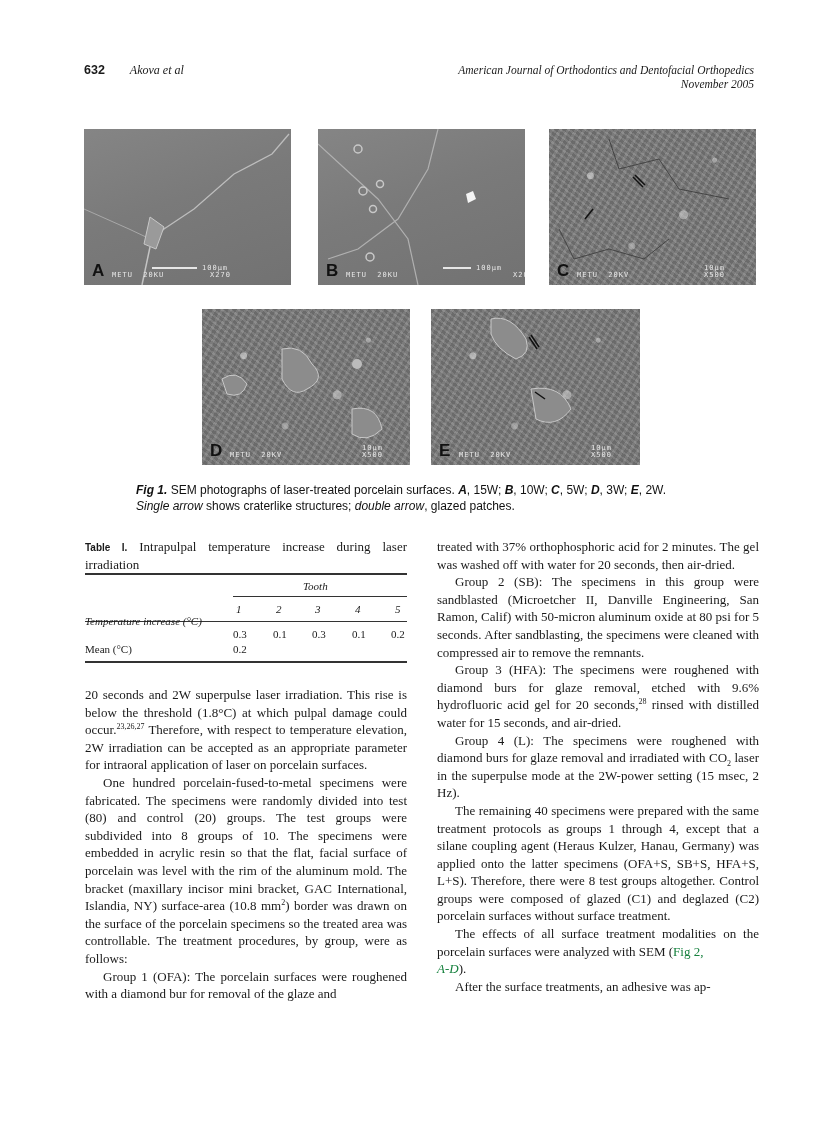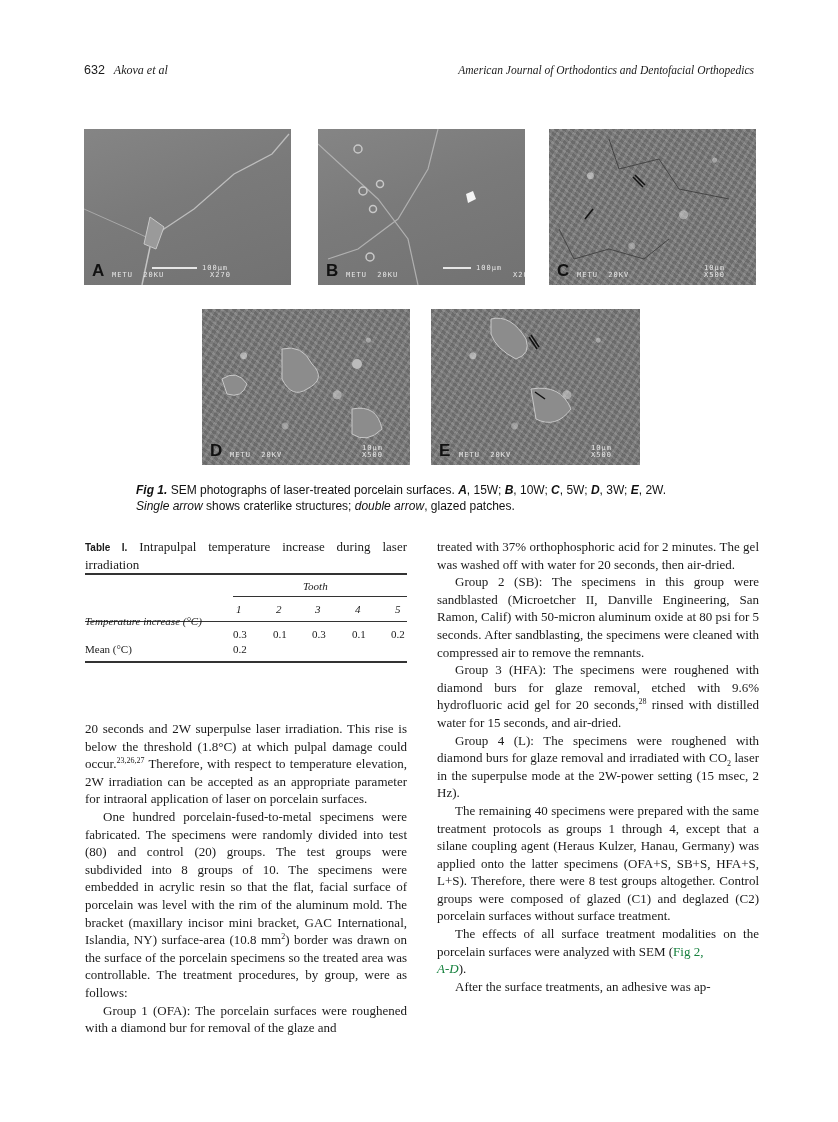--- a/index.html
+++ b/index.html
@@ -1,19 +1,19 @@
 <!DOCTYPE html>
 <html><head>
 <meta charset="utf-8">
 <style>
   html, body { margin:0; padding:0; background:#ffffff; }
   body { width:838px; height:1122px; position:relative; overflow:hidden; color:#1a1a1a; font-family:"Liberation Serif", serif; }
   .abs { position:absolute; }
   .hdr-left { left:84px; top:63px; font-size:12px; }
-  .hdr-left .pg { font-family:"Liberation Sans", sans-serif; font-weight:normal; font-size:12.5px; margin-right:6px; }
+  .hdr-left .pg { font-family:"Liberation Sans", sans-serif; font-weight:bold; font-size:12.5px; margin-right:22px; }
   .hdr-left .au { font-style:italic; font-size:12px; }
   .hdr-right { right:84px; top:63px; text-align:right; font-style:italic; font-size:11.5px; line-height:14px; }
 
   .sem { position:absolute; background:#7d7d7d; overflow:hidden; }
   .sem.smooth { background:linear-gradient(160deg,#858585 0%,#7a7a7a 45%,#727272 100%); }
   .sem.rough { background:
       radial-gradient(circle at 20% 30%, rgba(230,230,230,.55) 0 3px, transparent 4px),
       radial-gradient(circle at 65% 55%, rgba(220,220,220,.5) 0 4px, transparent 5px),
       radial-gradient(circle at 40% 75%, rgba(210,210,210,.45) 0 3px, transparent 4px),
       radial-gradient(circle at 80% 20%, rgba(220,220,220,.5) 0 2px, transparent 3px),
@@ -25,21 +25,21 @@
   .sem .meta { position:absolute; bottom:6px; font-family:"DejaVu Sans Mono", monospace; font-size:7px; color:#e8e8e8; letter-spacing:1px; white-space:pre; }
   .sem .scalebar { position:absolute; height:2px; background:#e6e6e6; }
 
   .caption { left:136px; top:482px; width:600px; font-family:"Liberation Sans", sans-serif; font-size:12px; line-height:16px; color:#111; }
   .caption b { font-weight:bold;font-style:italic; }
   .caption i { font-style:italic; }
 
   .col { position:absolute; width:322px; font-size:13px; line-height:17.6px; text-align:justify; }
   .col p { margin:0; }
   .col p.ind { text-indent:18px; }
-  .col-left { left:85px;margin-top:34px; }
+  .col-left { left:85px; }
   .col-right { left:437px; top:538px; }
   sup { font-size:8px; line-height:0; vertical-align:super; }
   sub { font-size:8px; line-height:0; vertical-align:sub; }
   .link { color:#15803d; }
 
   .tbl-title { left:85px; top:538px; width:322px; font-size:13px; line-height:17px; text-align:justify; }
   .tbl-title .lbl { font-family:"Liberation Sans", sans-serif; font-weight:bold; font-size:10px; }
   .tbl { left:85px; top:573px; width:322px; font-size:11px; }
   .tbl .rule { position:absolute; left:0; width:322px; height:1.5px; background:#333; }
   .tbl .rule.thin { height:1px; }
@@ -48,20 +48,21 @@
 </style>
 </head>
 <body>
 
 <div class="abs hdr-left">
   <span class="pg">632</span>
   <span class="au">Akova et al</span>
 </div>
 <div class="abs hdr-right">
   <div>American Journal of Orthodontics and Dentofacial Orthopedics</div>
+  <div>November 2005</div>
 </div>
 
 <div class="sem smooth" style="left:84px;top:129px;width:207px;height:156px;">
   <svg width="207" height="156">
     <path d="M205,5 L188,25 L150,45 L110,80 L80,100 L68,110" stroke="#bdbdbd" stroke-width="1.3" fill="none"></path>
     <path d="M0,80 L45,100 L62,108" stroke="#a8a8a8" stroke-width="1" fill="none"></path>
     <path d="M66,118 L58,156" stroke="#c4c4c4" stroke-width="1.5" fill="none"></path>
     <polygon points="66,88 80,98 72,120 60,115" fill="#9a9a9a" stroke="#c8c8c8" stroke-width="1"></polygon>
   </svg>
   <span class="letter">A</span>

